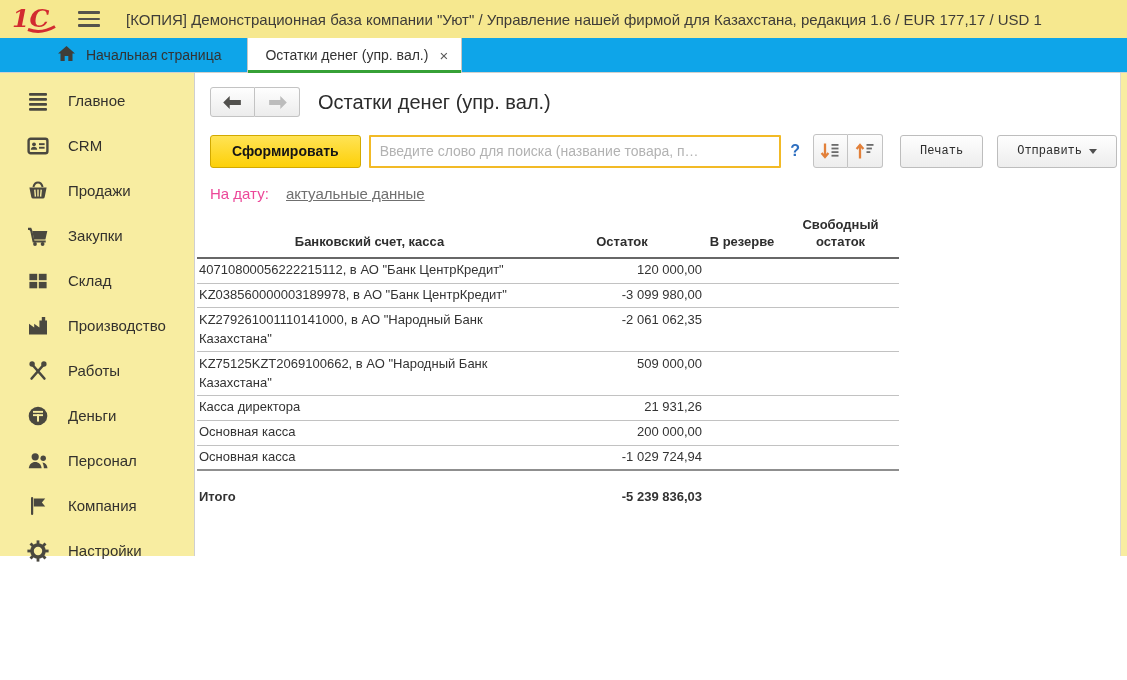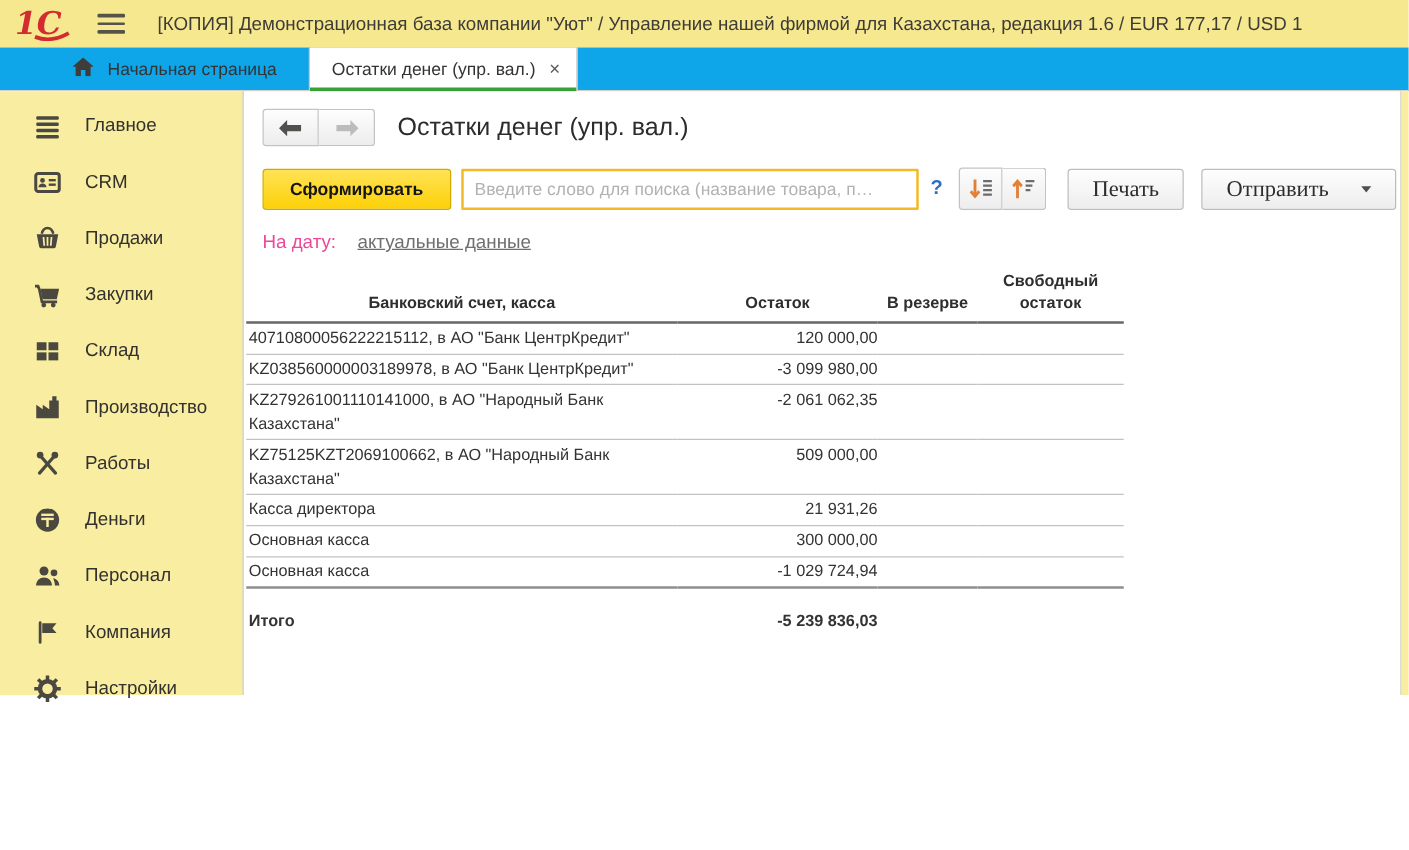--- a/index.html
+++ b/index.html
@@ -51,23 +51,23 @@
   .search{margin-left:8px;width:440px;height:33px;border:2px solid #f2ba26;border-radius:1px;padding:0 9px;
           font-size:14px;color:#333;box-sizing:border-box;font-family:inherit;outline:none;}
   .search::placeholder{color:#b2b2b2;}
   .help{margin-left:9px;color:#2e6fc0;font-weight:bold;font-size:16px;cursor:pointer;}
   .sortgroup{display:flex;margin-left:13px;}
   .sortbtn{width:35px;height:34px;background:linear-gradient(#fdfdfd,#ededed);border:1px solid #c3c3c3;
            display:flex;align-items:center;justify-content:center;padding:0;cursor:pointer;}
   .sortbtn.first{border-radius:3px 0 0 3px;}
   .sortbtn.second{border-radius:0 3px 3px 0;border-left:none;}
   .btn-std{height:33px;padding:0 19px;background:linear-gradient(#fefefe,#ededed);border:1px solid #bdbdbd;
-           border-radius:3px;font-size:18px;color:#2d2d2d;cursor:pointer;font-family:Liberation Serif, serif;}
+           border-radius:3px;font-size:12px;color:#2d2d2d;cursor:pointer;font-family:Liberation Mono, monospace;}
   .btn-print{margin-left:17px;}
-  .btn-send{margin-left:14px;display:flex;align-items:center;gap:26px;}
+  .btn-send{margin-left:14px;display:flex;align-items:center;gap:7px;}
   .caret{width:0;height:0;border-left:4px solid transparent;border-right:4px solid transparent;border-top:5px solid #4f4f4f;}
 
   
   .daterow{margin-top:17px;font-size:15px;}
   .datelabel{color:#ec4899;}
   .datelink{color:#6f6f6f;text-decoration:underline;margin-left:13px;cursor:pointer;}
 
   
   table{border-collapse:collapse;table-layout:fixed;width:702px;margin:13px 0 0 -13px;font-size:13px;color:#333;}
   th{font-weight:bold;color:#2e2e2e;vertical-align:bottom;text-align:center;padding:2px 4px 6px;line-height:1.3;
@@ -364,21 +364,21 @@
               <td class="c-val"></td>
             </tr>
             <tr>
               <td class="c-account">Касса директора</td>
               <td class="c-val">21 931,26</td>
               <td class="c-val"></td>
               <td class="c-val"></td>
             </tr>
             <tr>
               <td class="c-account">Основная касса</td>
-              <td class="c-val">300 000,00</td>
+              <td class="c-val">200 000,00</td>
               <td class="c-val"></td>
               <td class="c-val"></td>
             </tr>
             <tr>
               <td class="c-account">Основная касса</td>
               <td class="c-val">-1 029 724,94</td>
               <td class="c-val"></td>
               <td class="c-val"></td>
             </tr>
             <tr class="total">

